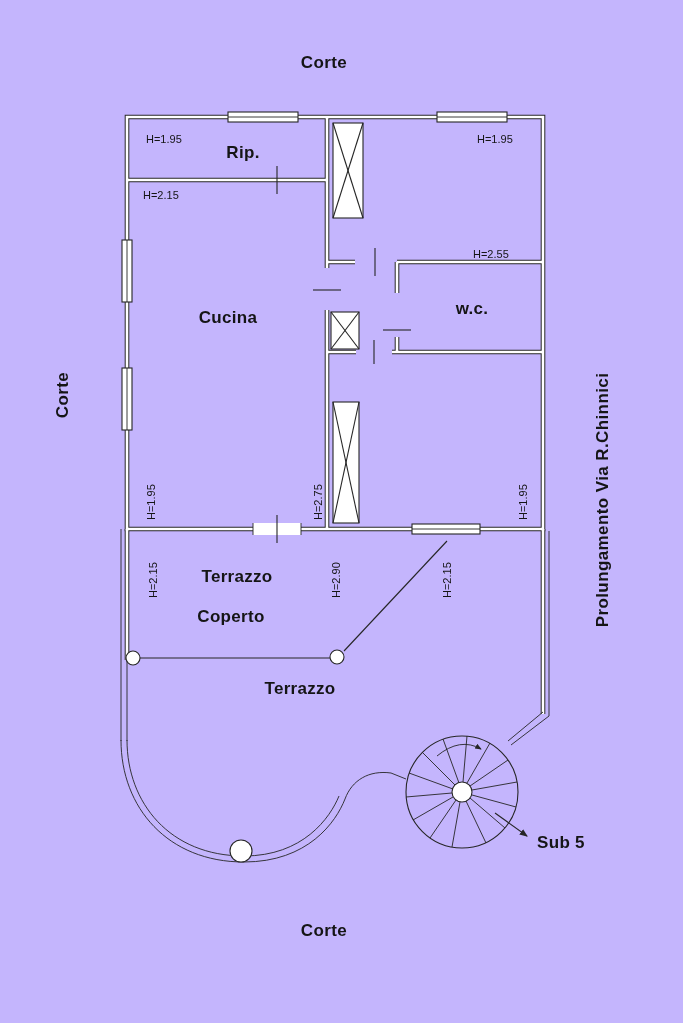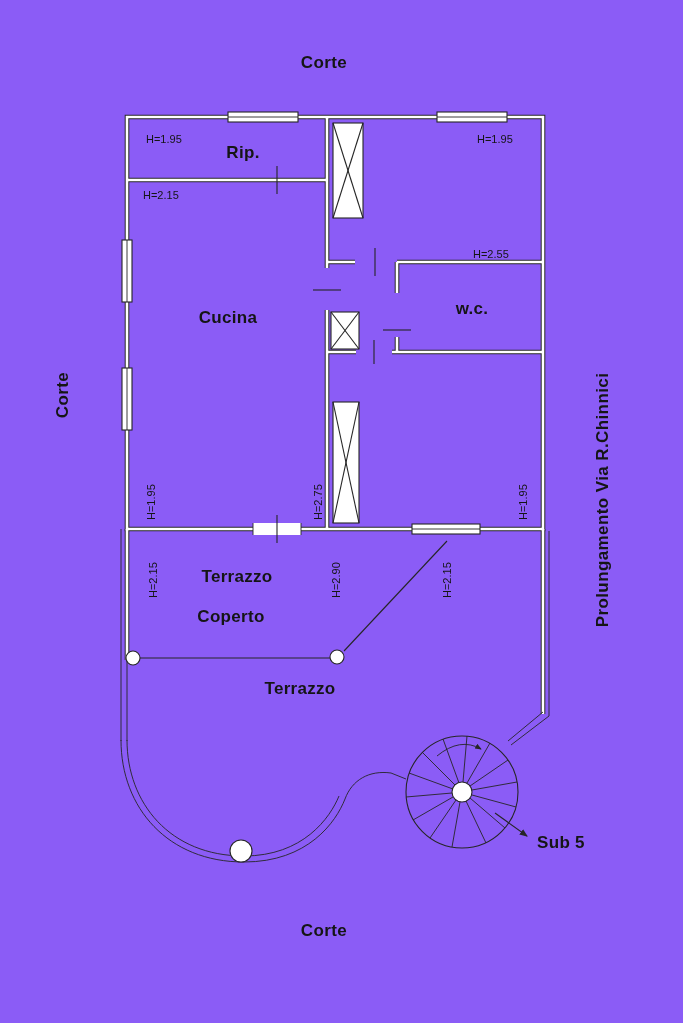--- a/index.html
+++ b/index.html
@@ -1,16 +1,16 @@
 <!DOCTYPE html>
 <html><head>
 <meta charset="utf-8">
 <style>
   html,body{margin:0;padding:0;background:#fff;}
-  .canvas{position:relative;width:683px;height:1023px;background:#8b5cf6;overflow:hidden;}
+  .canvas{position:relative;width:683px;height:1023px;background:#c4b5fd;overflow:hidden;}
   svg{position:absolute;left:0;top:0;}
   text{font-family:"Liberation Sans", sans-serif; fill:#151515;}
   .t-big{font-size:17px;font-weight:600;letter-spacing:.4px;}
   .t-room{font-size:17px;font-weight:600;letter-spacing:.3px;}
   .t-small{font-size:11px;font-weight:400;}
   .wall-o{fill:none;stroke:#262626;stroke-width:4.6;}
   .wall-i{fill:none;stroke:#ffffff;stroke-width:2.6;}
   .thin{fill:none;stroke:#262626;stroke-width:1.1;}
   .hair{fill:none;stroke:#262626;stroke-width:0.9;}
   .wf{fill:#ffffff;stroke:#262626;stroke-width:1.1;}

